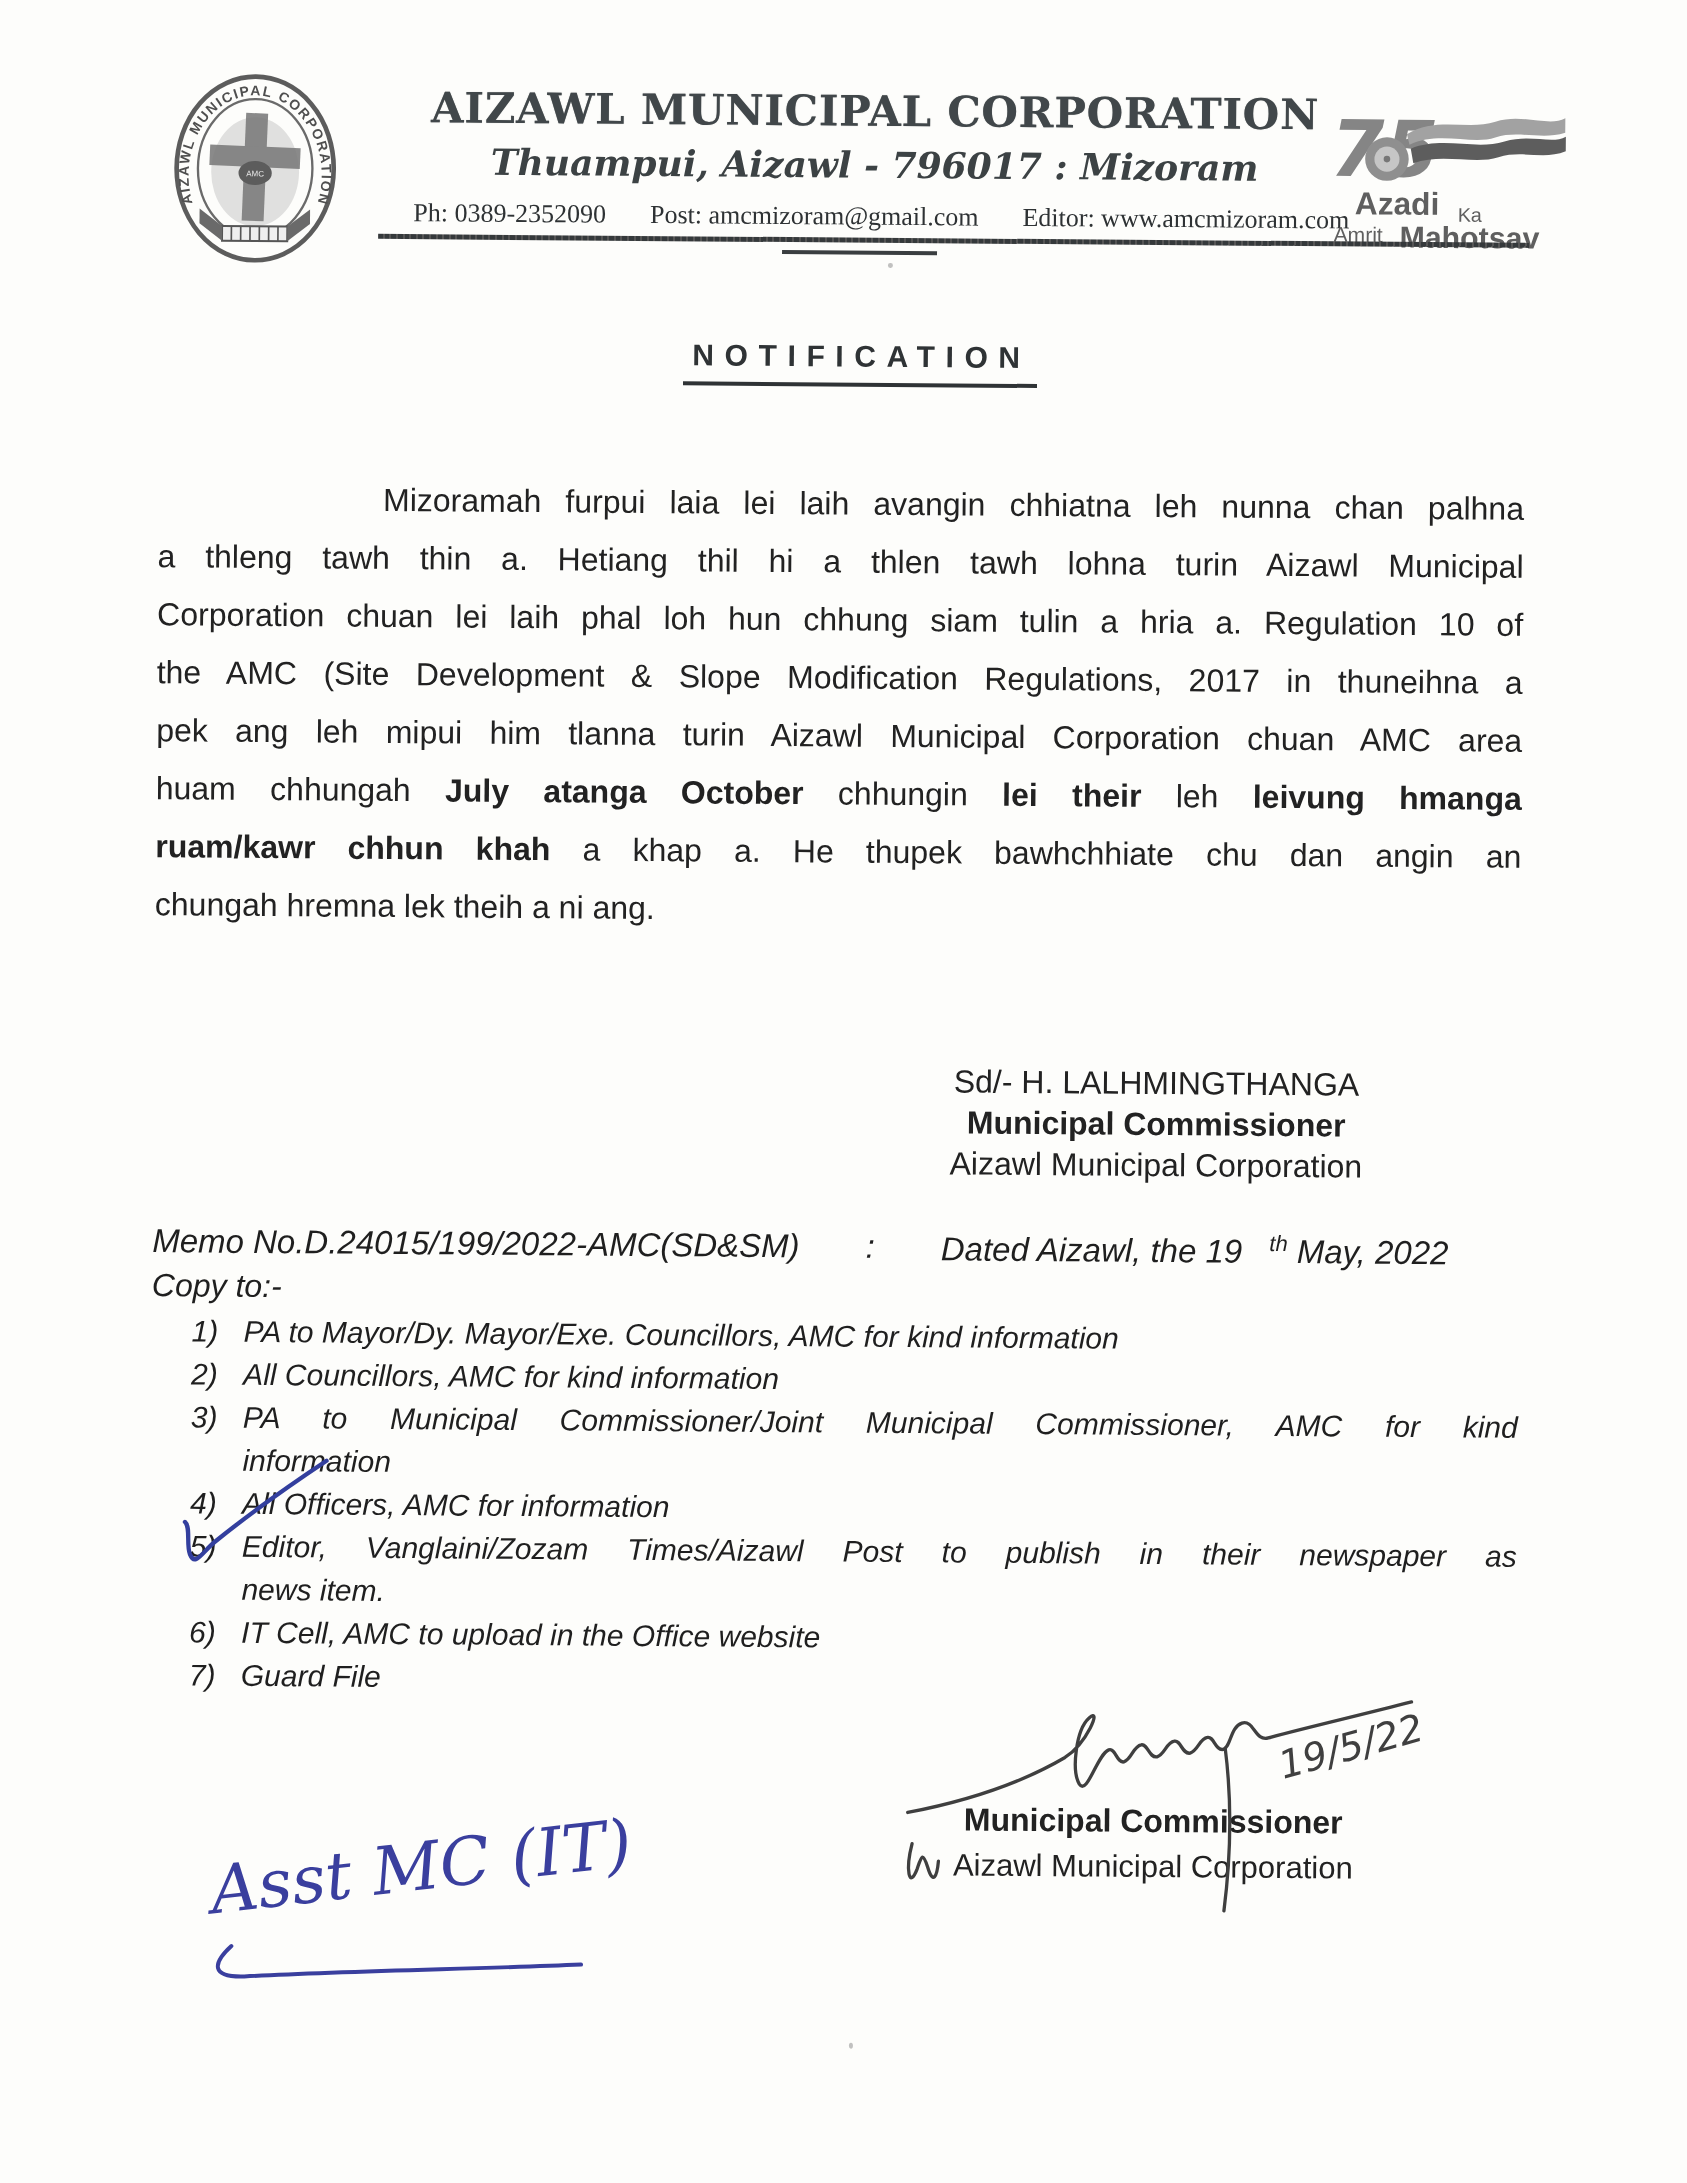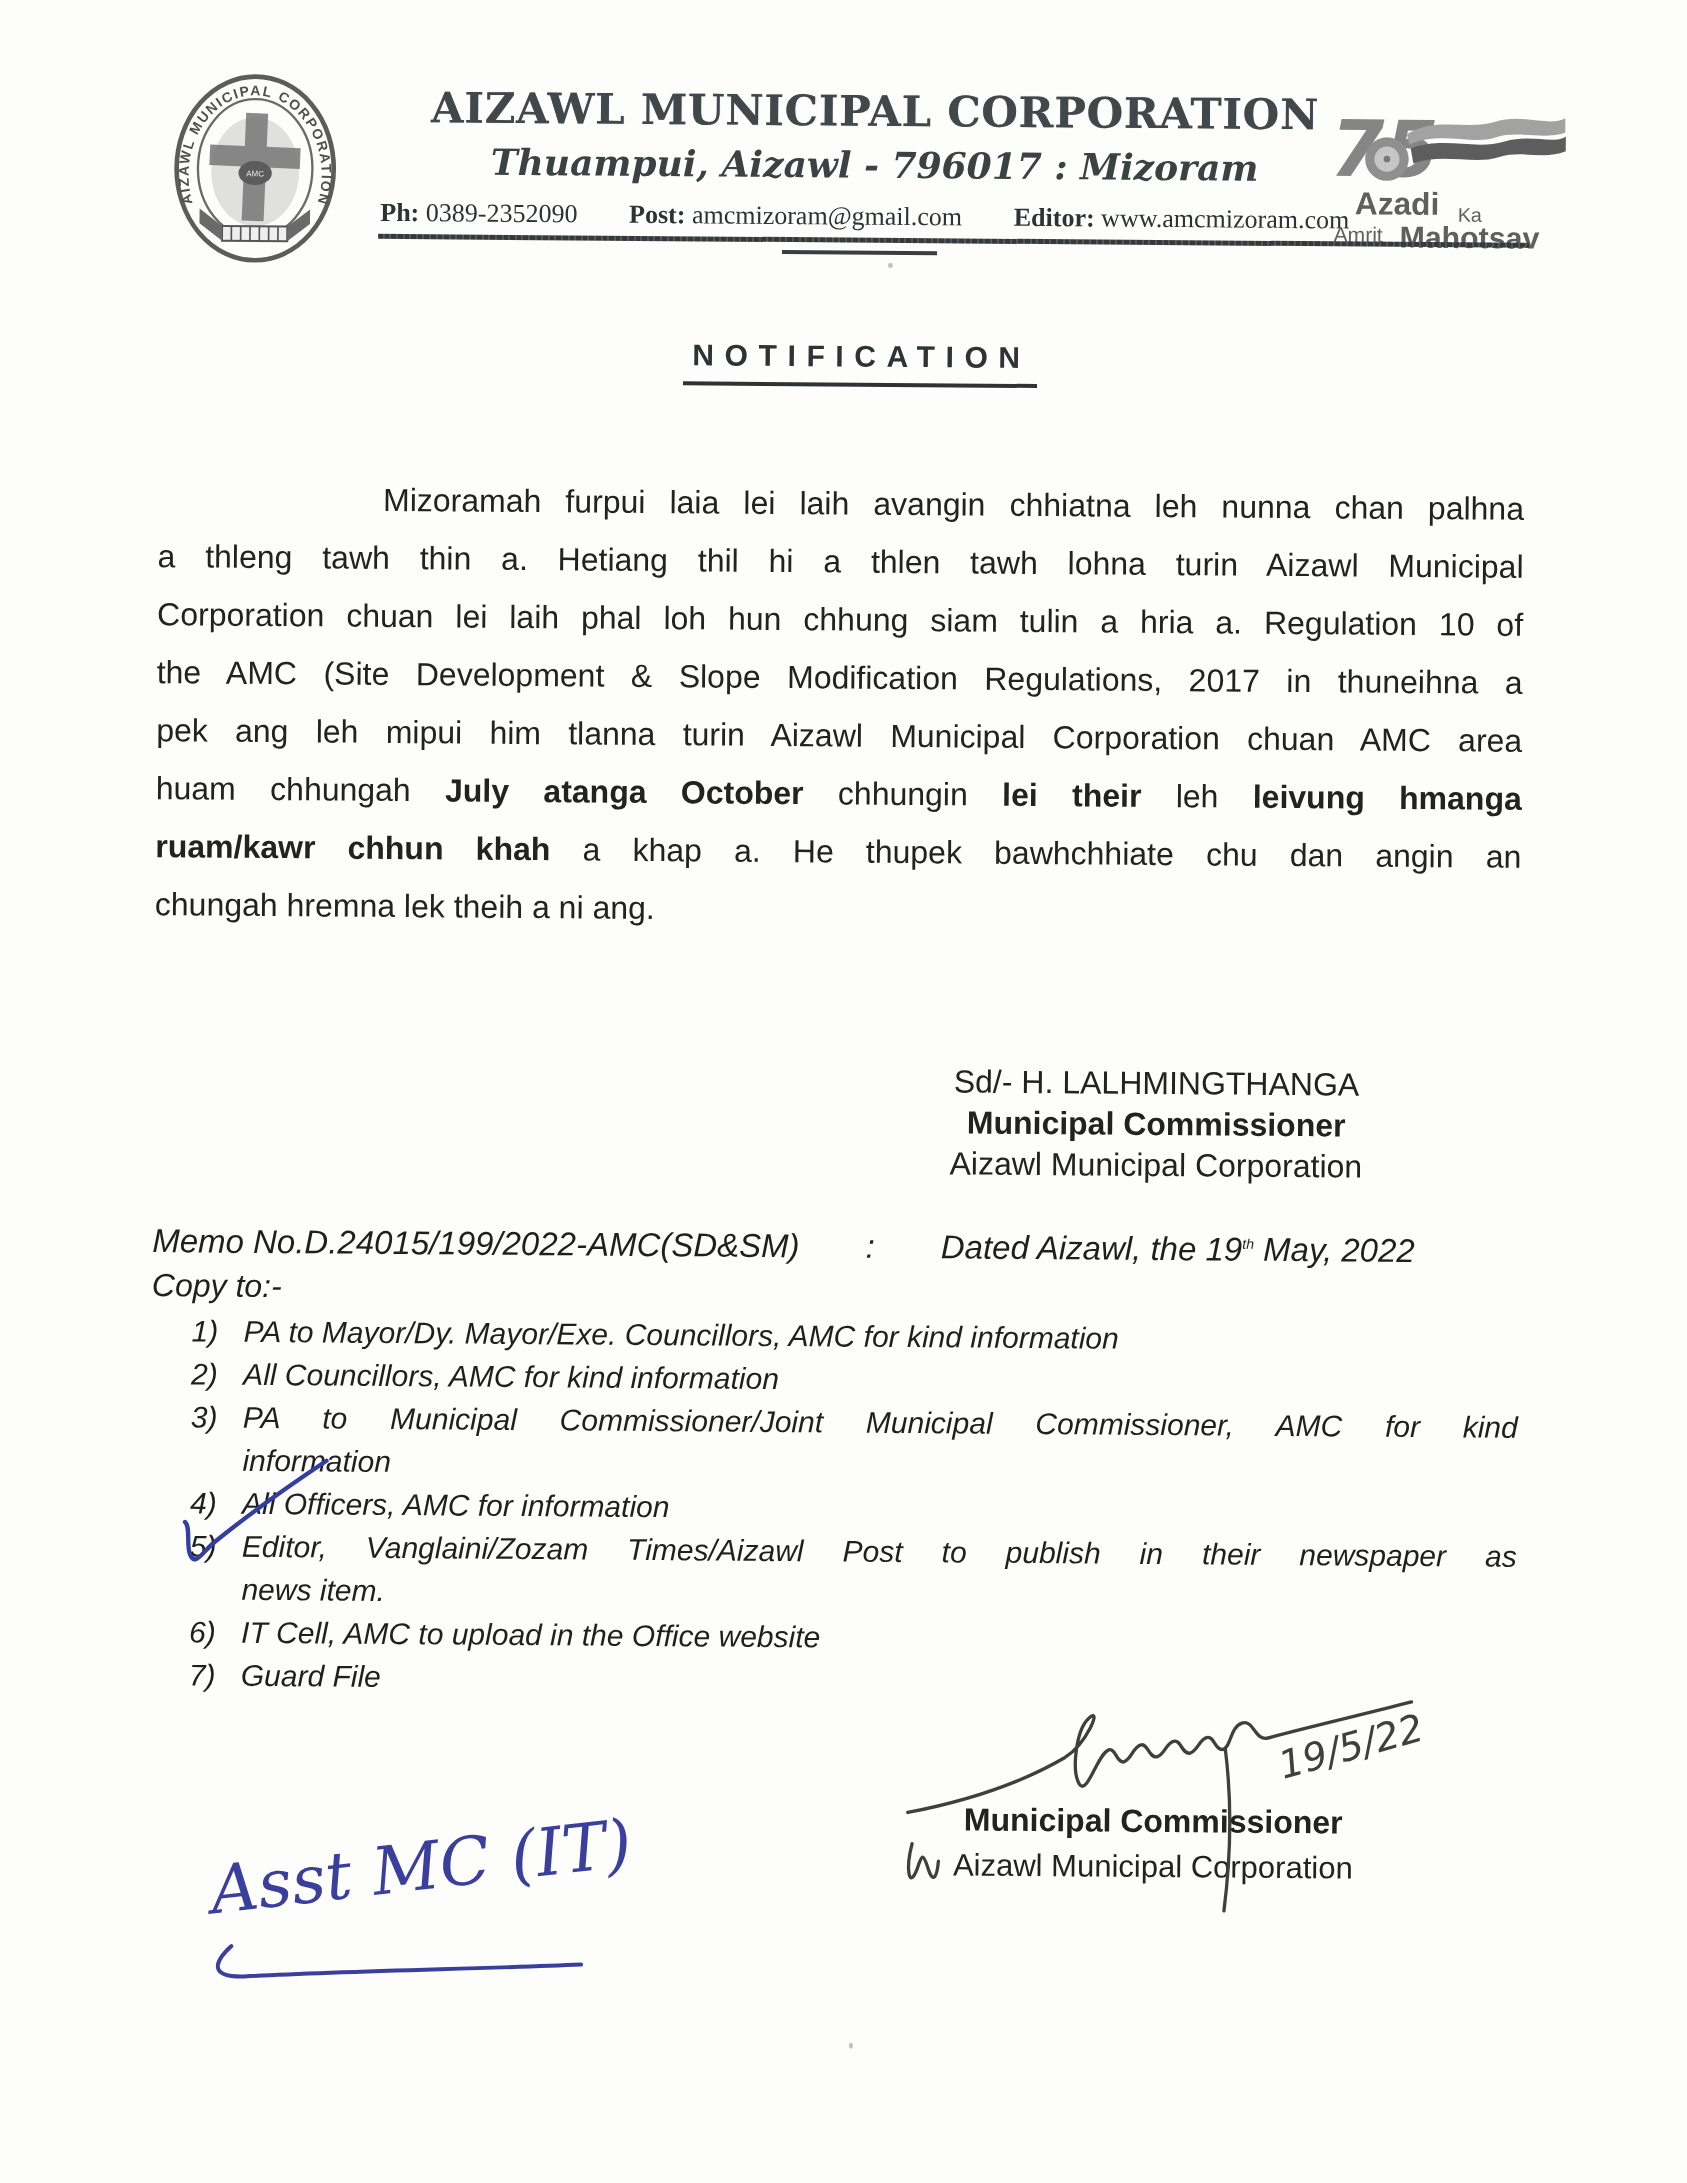--- a/index.html
+++ b/index.html
@@ -9,21 +9,21 @@
   .content{position:absolute;inset:0;transform:rotate(0.45deg);transform-origin:397px 0;}
 
   
   .seal{position:absolute;left:173px;top:73px;width:167px;height:193px;}
   .headText{position:absolute;left:370px;top:83px;width:1012px;text-align:center;}
   .org{font-family:"DejaVu Serif",serif;font-weight:bold;font-size:42px;color:#41474a;letter-spacing:0.7px;
        text-shadow:0 0 0.7px rgba(40,45,46,.5);}
   .addr{font-family:"DejaVu Serif",serif;font-weight:bold;font-style:italic;font-size:36px;color:#3c4244;margin-top:8px;}
   .contact{position:absolute;left:382px;top:198px;width:969px;display:flex;justify-content:space-between;
            font-family:"Liberation Serif",serif;font-size:26px;color:#2e3234;white-space:nowrap;}
-  .contact b{font-weight:bold;}
+  .contact b{font-weight:normal;margin-left:33px;}
   .rule{position:absolute;left:380px;top:234px;width:1151px;height:4.6px;
         background:repeating-linear-gradient(90deg,#35393b 0 4.6px,#555 4.6px 6.6px);}
   .ruleShort{position:absolute;left:784px;top:247px;width:155px;height:4px;background:#3a3e40;}
   .azadi{position:absolute;left:1330px;top:88px;width:241px;height:155px;}
 
   
   .title{position:absolute;left:198px;top:336px;width:1330px;text-align:center;}
   .title span{display:inline-block;font-size:30px;font-weight:bold;letter-spacing:10.6px;color:#2f3335;
               border-bottom:4px solid #2f3335;padding:0 6.6px 9.3px 9.3px;}
 
@@ -36,21 +36,21 @@
 
   
   .sd{position:absolute;left:920px;top:1057px;width:490px;text-align:center;font-size:32px;line-height:41px;color:#222;}
   .sd .t{font-weight:bold;}
 
   
   .memoRow{position:absolute;left:162px;top:1224px;width:1370px;display:flex;font-style:italic;
            font-size:33px;color:#1f1f1f;white-space:nowrap;}
   .memoRow .colon{margin-left:66px;}
   .memoRow .mdate{margin-left:66px;}
-  .memoRow sup{font-size:14px;}
+  .memoRow sup{font-size:22px;margin-left:27px;}
   .copyTo{position:absolute;left:162px;top:1269px;font-style:italic;font-size:32px;color:#1f1f1f;}
 
   
   .copyList{position:absolute;left:202px;top:1311px;width:1327px;margin:0;padding:0;list-style:none;
             font-style:italic;font-size:30px;line-height:43px;color:#1f1f1f;}
   .copyList .l1 .num{display:inline-block;width:52px;}
   .copyList .l1.just{text-align:justify;text-align-last:justify;}
   .copyList .l2{padding-left:52px;}
 
   

